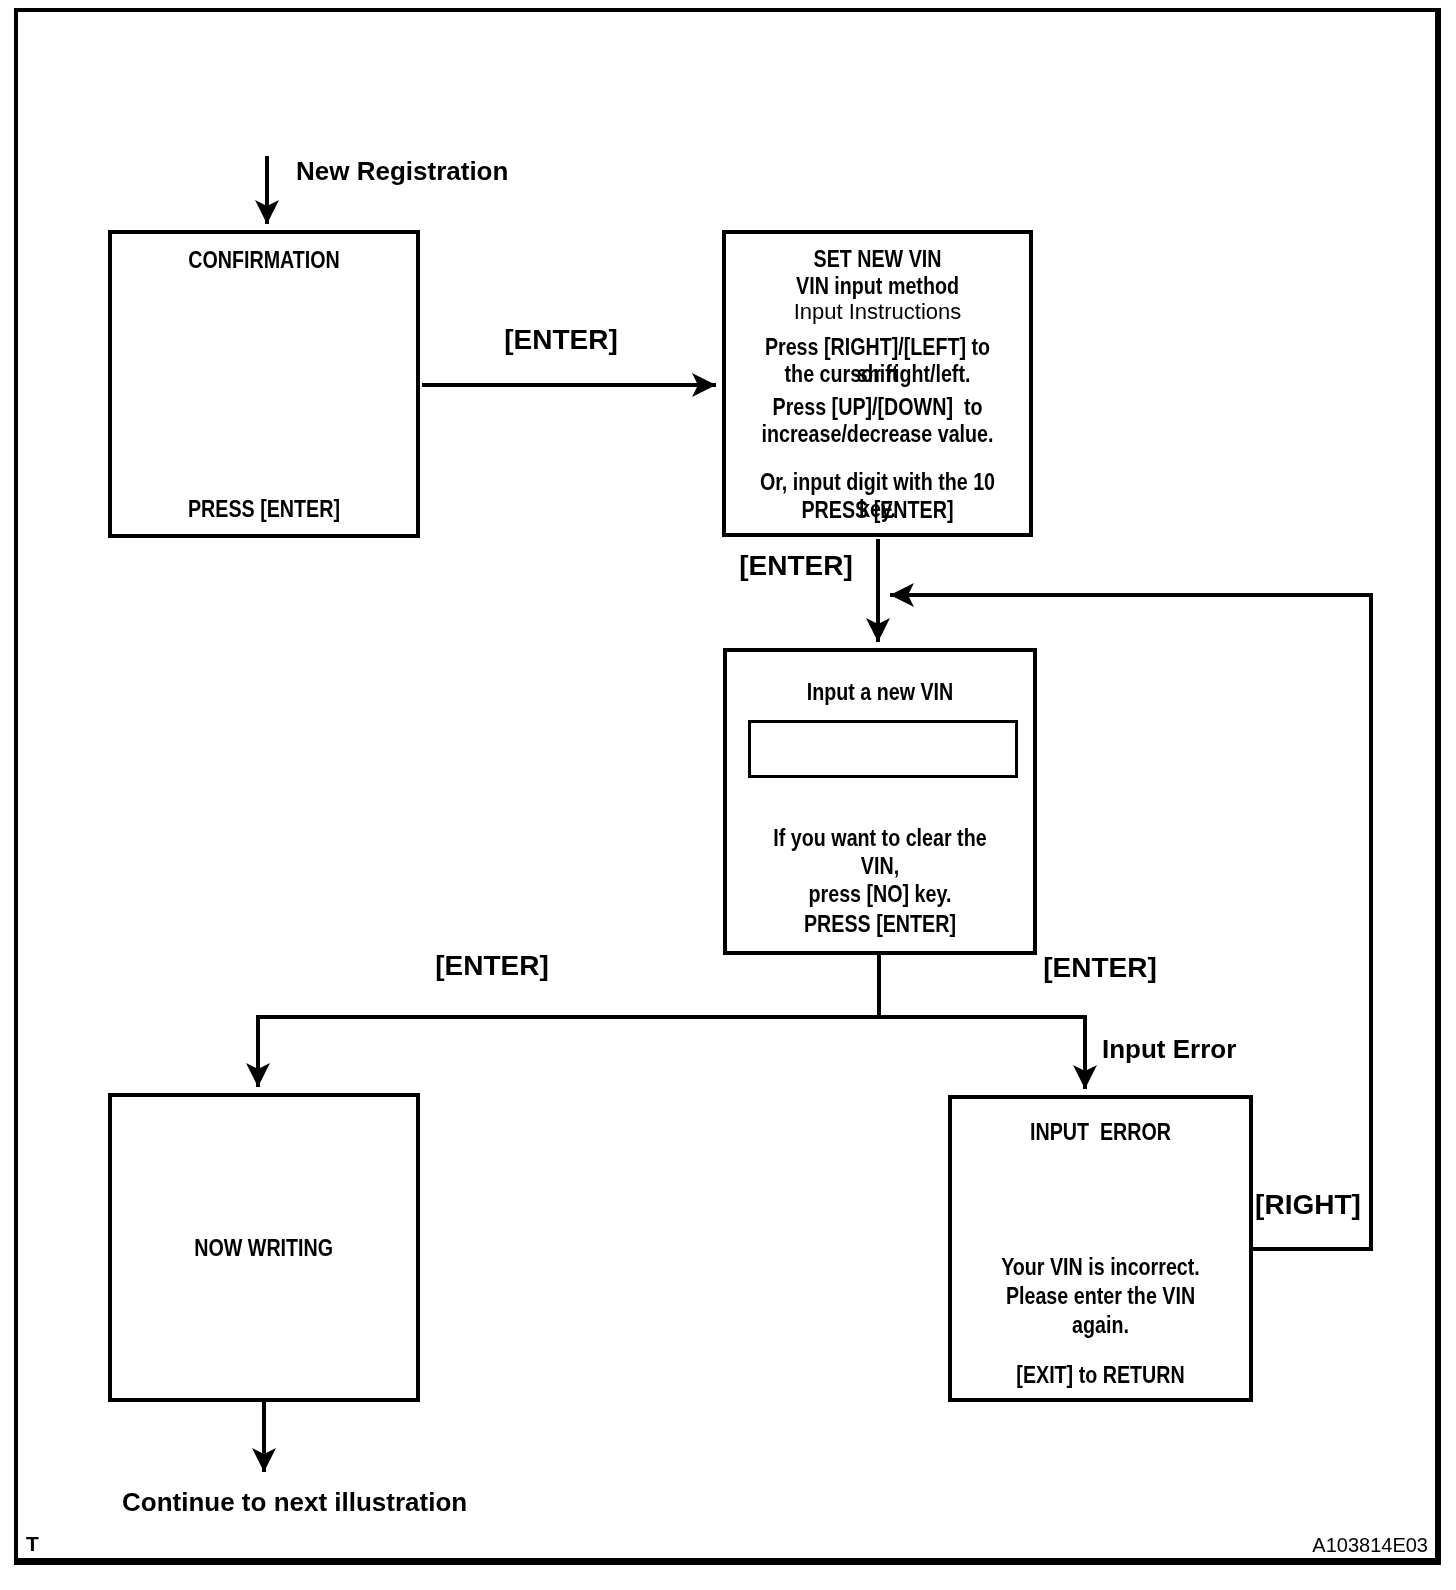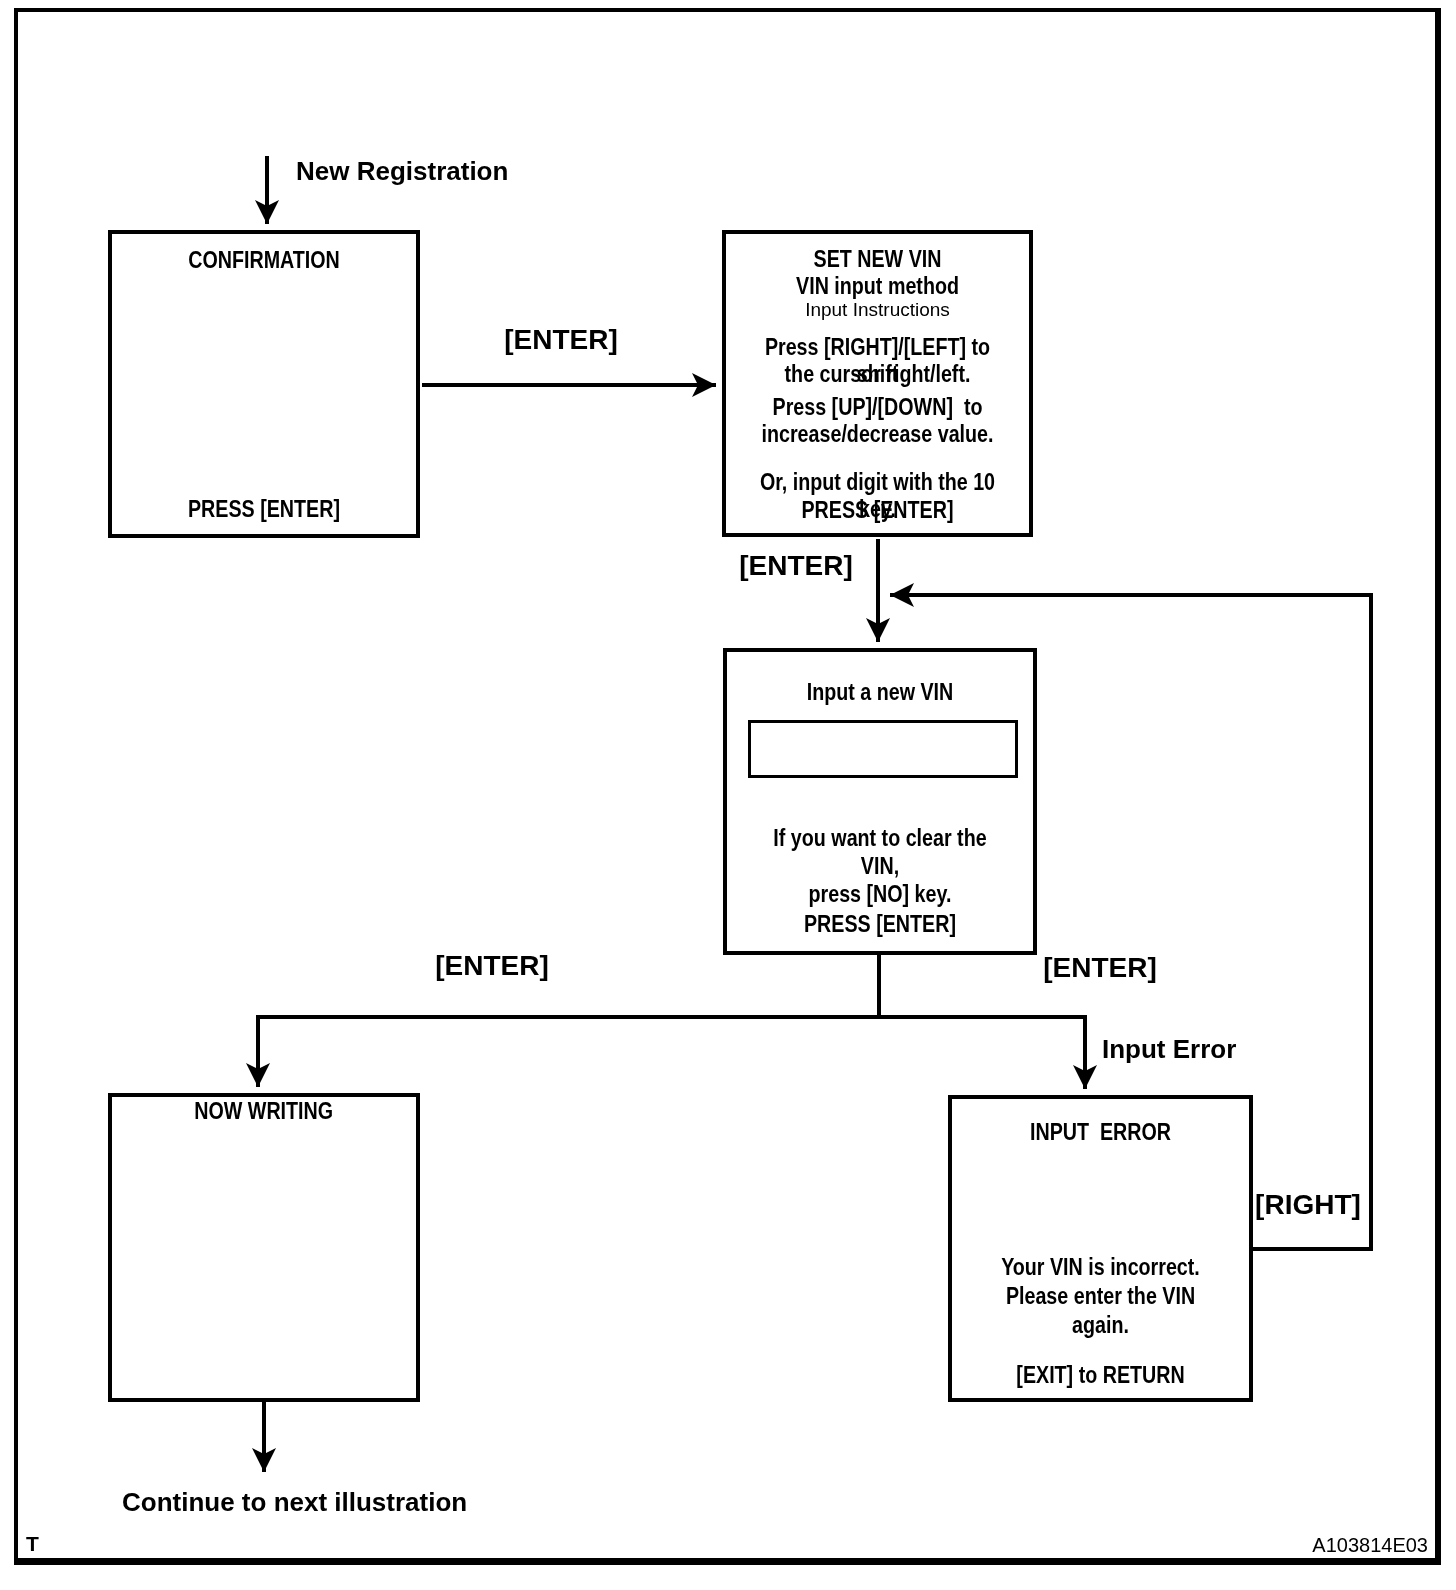--- a/index.html
+++ b/index.html
@@ -17,22 +17,22 @@
   .bx { font-weight:bold; font-size:24px; text-align:center; white-space:pre-wrap; line-height:27px; }
   .cx { transform:scaleX(0.82); transform-origin:50% 50%; }
   .abs { position:absolute; left:0; width:100%; }
   .btm { position:absolute; left:0; width:100%; }
   .lbl { position:absolute; font-size:28px; white-space:pre; font-weight:700; }
   .sm  { font-size:26px; }
   .ctr { transform:translateX(-50%); }
   .connectors { position:absolute; left:0; top:0; }
   .connectors line, .connectors polyline { stroke:#000; stroke-width:4; fill:none; }
   .vin-field { position:absolute; border:3px solid #000; background:#fff; }
-  .instr-head { font-weight:400; font-size:19px; text-align:center; }
-  .nw-center { display:flex; align-items:flex-start; justify-content:center; }
+  .instr-head { font-weight:400; font-size:22px; text-align:center; }
+  .nw-center { display:flex; align-items:center; justify-content:center; }
   .corner { position:absolute; font-size:20px; white-space:pre; }
 </style>
 </head>
 <body>
 
 <div class="canvas">
 
   <div class="frame"></div>
 
   <svg class="connectors" width="1456" height="1590" viewBox="0 0 1456 1590">

